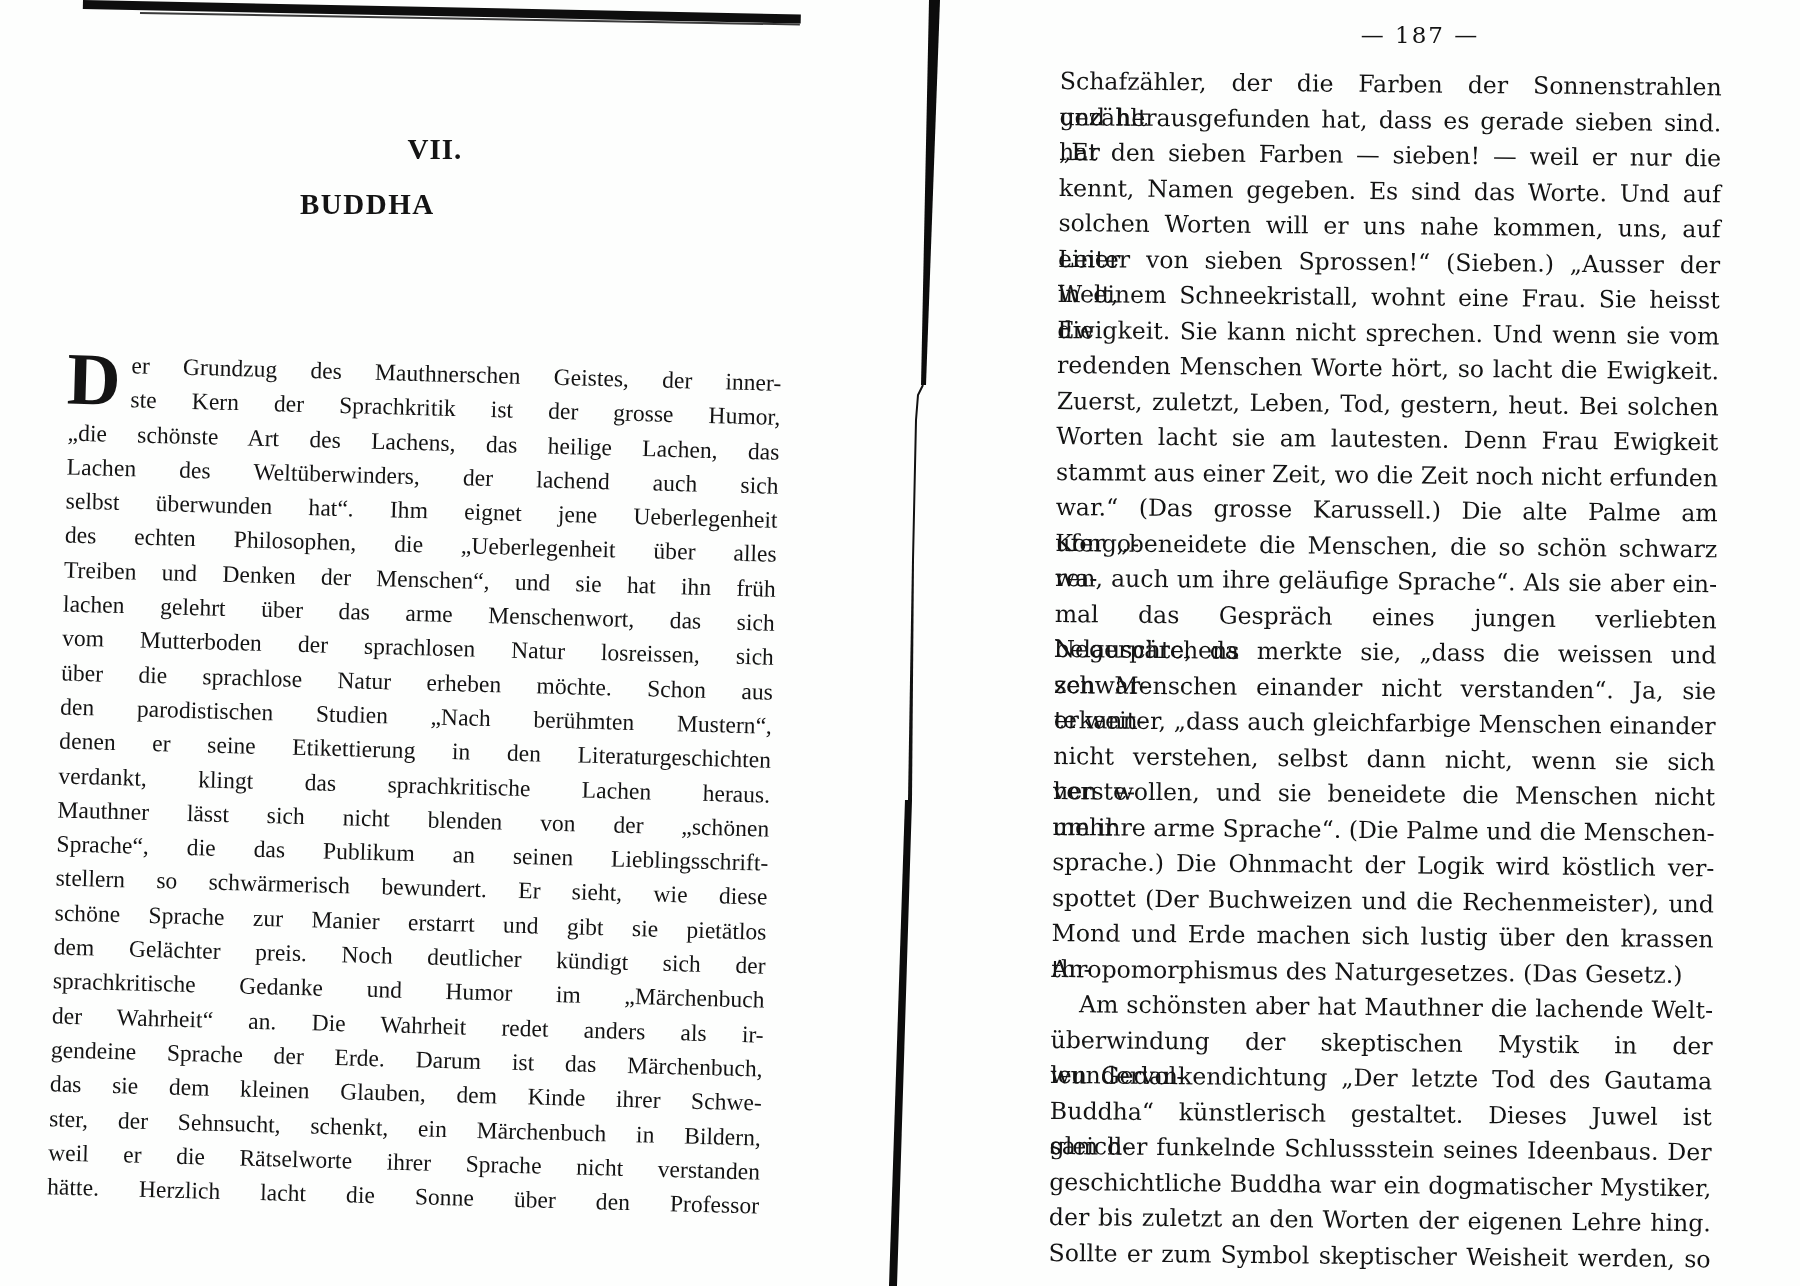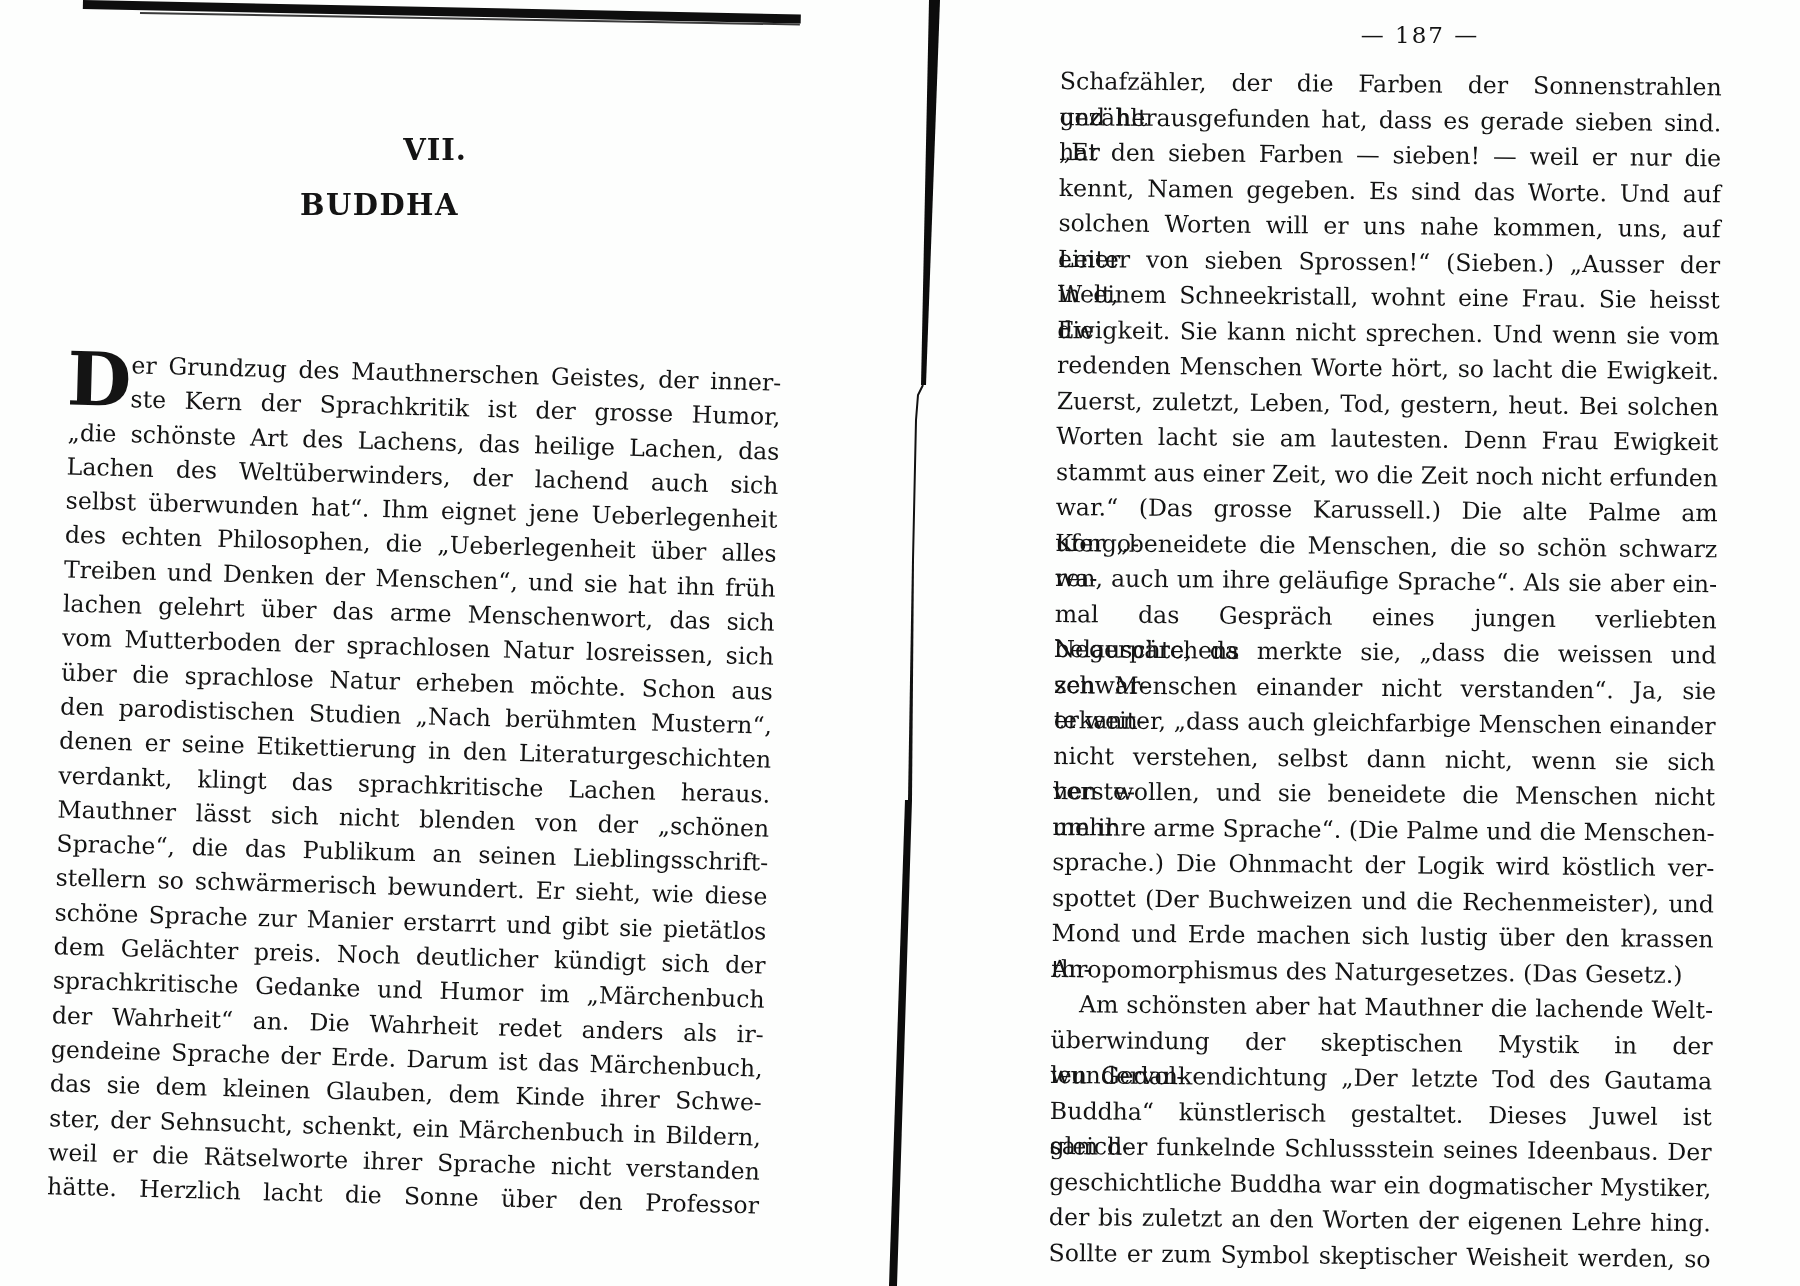--- a/index.html
+++ b/index.html
@@ -16,21 +16,21 @@
   }
   .top-rule-thin {
     position: absolute; left: 140px; top: 12px; width: 660px; height: 2px;
     background: #3a3a3a; transform-origin: 0 0; transform: rotate(1.0deg);
   }
   .spine {
     position: absolute; left: 0; top: 0; width: 1800px; height: 1286px;
     pointer-events: none;
   }
   .left-page {
-    position: absolute; left: 0; top: 0; width: 900px; height: 918px;
+    position: absolute; left: 0; top: 0; width: 900px; height: 918px; font-family: Liberation Serif, serif;
   }
   .right-page {
     position: absolute; left: 940px; top: 0; width: 860px; height: 906px;
   }
   .chapter-num {
     position: absolute; left: 300px; width: 270px; top: 133px;
     text-align: center; font-size: 29px; font-weight: bold; letter-spacing: 1px;
   }
   .chapter-title {
     position: absolute; left: 300px; width: 270px; top: 188px;

